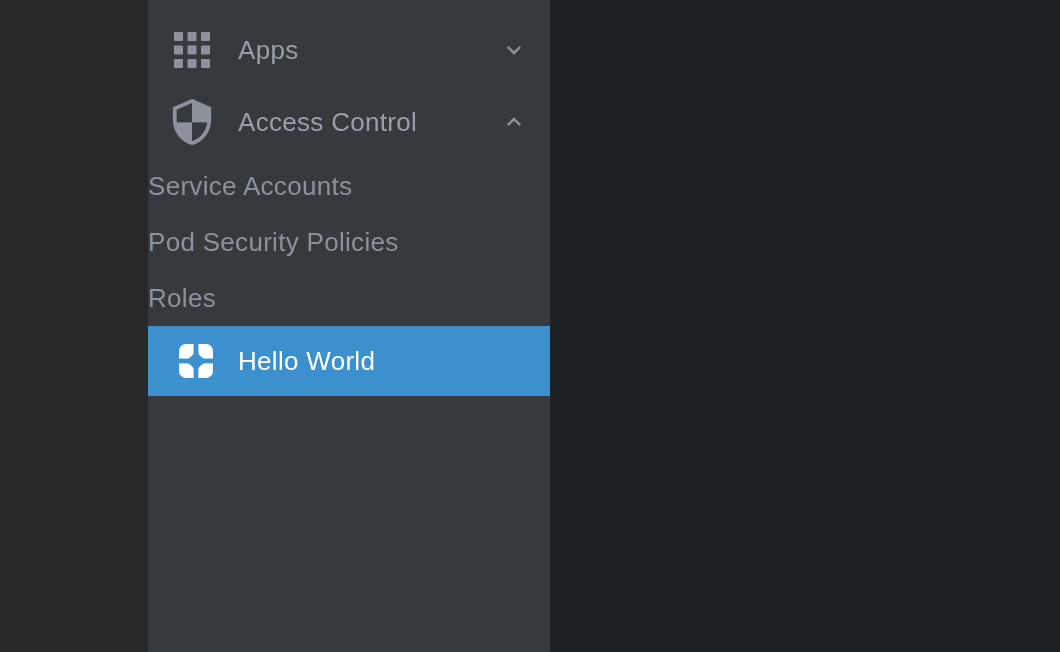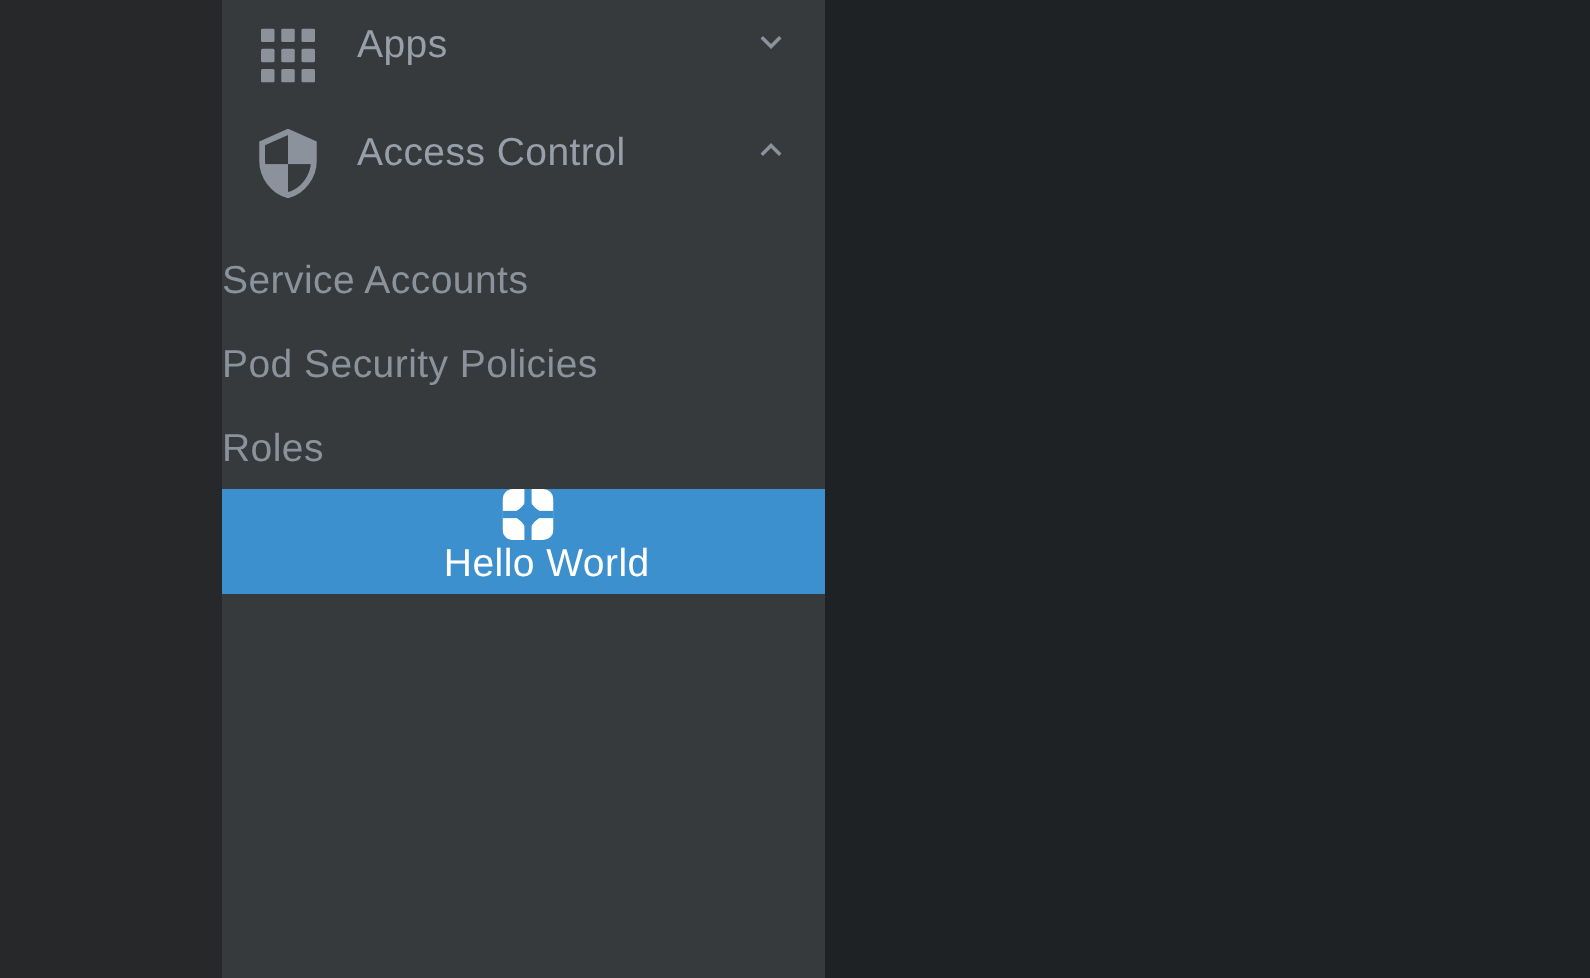--- a/index.html
+++ b/index.html
@@ -8,35 +8,35 @@
   .screen { position:relative; width:1060px; height:652px; }
 
   .left-panel { position:absolute; left:0; top:0; width:148px; height:652px;
                 background:#26282a; }
   .main-panel { position:absolute; left:550px; top:0; width:510px; height:652px;
                 background:#1f2225; }
 
   .sidebar { position:absolute; left:148px; top:0; width:402px; height:652px;
              background:#363a3d; padding-top:14px; }
 
-  .nav-item { height:72px; display:flex; align-items:flex-start;
+  .nav-item { height:72px; display:flex; align-items:center;
               padding:0 22px 0 21px; color:#97a0aa; font-size:26px;
               letter-spacing:0.3px; cursor:pointer; }
   .icon-box { width:46px; height:46px; display:flex; align-items:center;
               justify-content:center; flex:0 0 auto; }
   .nav-item .label { margin-left:23px; white-space:nowrap; }
   .chevron { margin-left:auto; display:flex; align-items:center; }
   .chevron.up svg { transform:rotate(180deg); }
 
   .nav-sub { height:56px; display:flex; align-items:center; 
              color:#8a929c; font-size:26px; letter-spacing:0.3px; cursor:pointer;
              white-space:nowrap; }
 
   .nav-sub.active { height:70px; background:#3d90ce; color:#ffffff;
-                    padding-left:31px;flex-direction:column; }
+                    padding-left:31px; }
   .active-icon-box { width:34px; height:34px; margin-right:25px; display:flex;
                      align-items:center; justify-content:center; flex:0 0 auto; }
 </style>
 </head>
 <body>
 
 <div class="screen">
 
   <div class="left-panel"></div>
 

